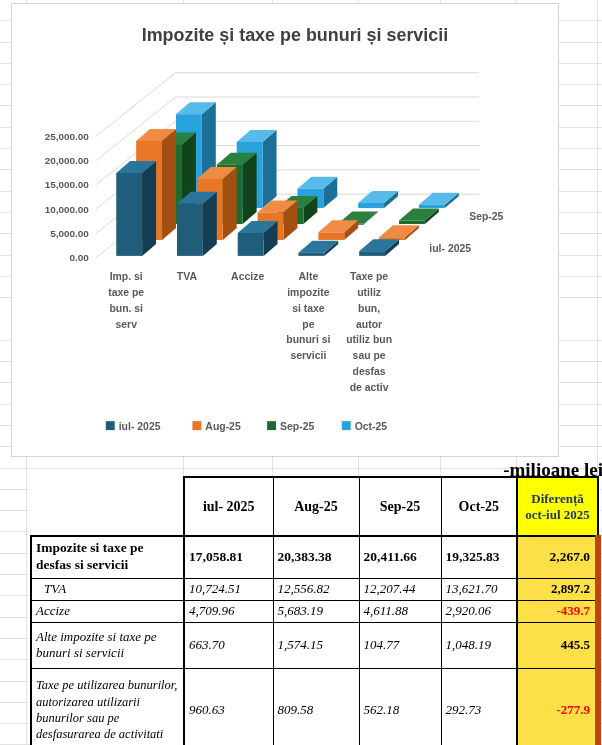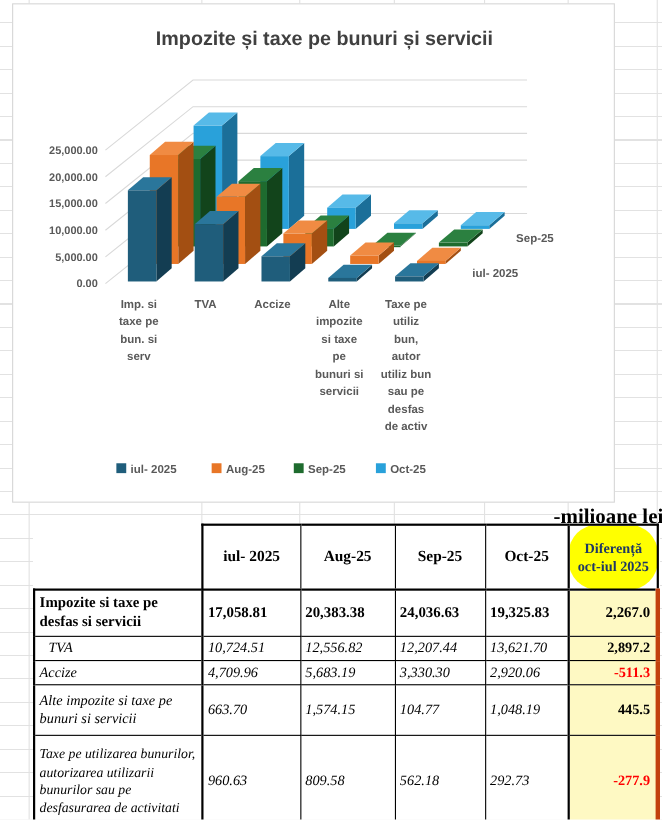--- a/index.html
+++ b/index.html
@@ -22,26 +22,26 @@
   table{border-collapse:collapse;table-layout:fixed;
     font-family:"Liberation Serif",serif;color:#000;background:#fff;}
   td,th{box-sizing:border-box;vertical-align:middle;padding:0 4px;overflow:hidden;}
   col.c0{width:153px}col.c1{width:89px}col.c2{width:86px}col.c3{width:82px}col.c4{width:76px}col.c5{width:81px}
   tr.hdr{height:59px}tr.r1{height:42px}tr.r2{height:22px}tr.r3{height:22px}tr.r4{height:46px}tr.r5{height:84px}
   .hdr th{border:1px solid #000;border-top:2px solid #000;border-bottom:2px solid #000;
     font-size:14px;font-weight:bold;text-align:center;}
   .hdr th.empty{border:none;background:#fff;}
   .hdr th.first{border-left:2px solid #000;}
   .hdr th.diffh{border-right:2px solid #000;border-left:2px solid #000;background:#ffff00;
-    color:#1f3864;font-size:13px;line-height:1.2;border-radius:26px;}
+    color:#1f3864;font-size:13px;line-height:1.2;}
   .hdr th.diffh span{display:block;}
   td{border:1px solid #000;font-size:13px;}
   td.lbl{border-left:2px solid #000;border-right:2px solid #000;text-align:left;line-height:1.25;}
   td.num{text-align:left;padding-right:5px;}
-  td.diff{background:#fef9c3;border-left:2px solid #000;border-right:4px solid #c2410c;
+  td.diff{background:#fde047;border-left:2px solid #000;border-right:6px solid #c2410c;
     text-align:right;padding-right:5px;font-weight:bold;font-size:13px;}
   td.neg{color:#ff0000;}
   tr.r1 td{border-top:2px solid #000;font-weight:bold;font-size:13.5px;}
   tr.r5 td{border-bottom:2px solid #000;}
   .it{font-style:italic;}
   tr.r2 td.lbl{padding-left:12px;}
   tr.r5 td.lbl{font-size:12.5px;line-height:1.3;}
 </style>
 </head>
 <body>
@@ -229,39 +229,39 @@
     <th>Oct-25</th>
     <th class="diffh">
       <span>Diferență</span>
       <span>oct-iul 2025</span>
     </th>
   </tr>
   <tr class="r1">
     <td class="lbl">Impozite si taxe pe desfas si servicii</td>
     <td class="num">17,058.81</td>
     <td class="num">20,383.38</td>
-    <td class="num">24,036.63</td>
+    <td class="num">20,411.66</td>
     <td class="num">19,325.83</td>
     <td class="diff">2,267.0</td>
   </tr>
   <tr class="r2">
     <td class="lbl it">TVA</td>
     <td class="num it">10,724.51</td>
     <td class="num it">12,556.82</td>
     <td class="num it">12,207.44</td>
     <td class="num it">13,621.70</td>
     <td class="diff">2,897.2</td>
   </tr>
   <tr class="r3">
     <td class="lbl it">Accize</td>
     <td class="num it">4,709.96</td>
     <td class="num it">5,683.19</td>
-    <td class="num it">3,330.30</td>
+    <td class="num it">4,611.88</td>
     <td class="num it">2,920.06</td>
-    <td class="diff neg">-511.3</td>
+    <td class="diff neg">-439.7</td>
   </tr>
   <tr class="r4">
     <td class="lbl it">Alte impozite si taxe pe bunuri si servicii</td>
     <td class="num it">663.70</td>
     <td class="num it">1,574.15</td>
     <td class="num it">104.77</td>
     <td class="num it">1,048.19</td>
     <td class="diff">445.5</td>
   </tr>
   <tr class="r5">

